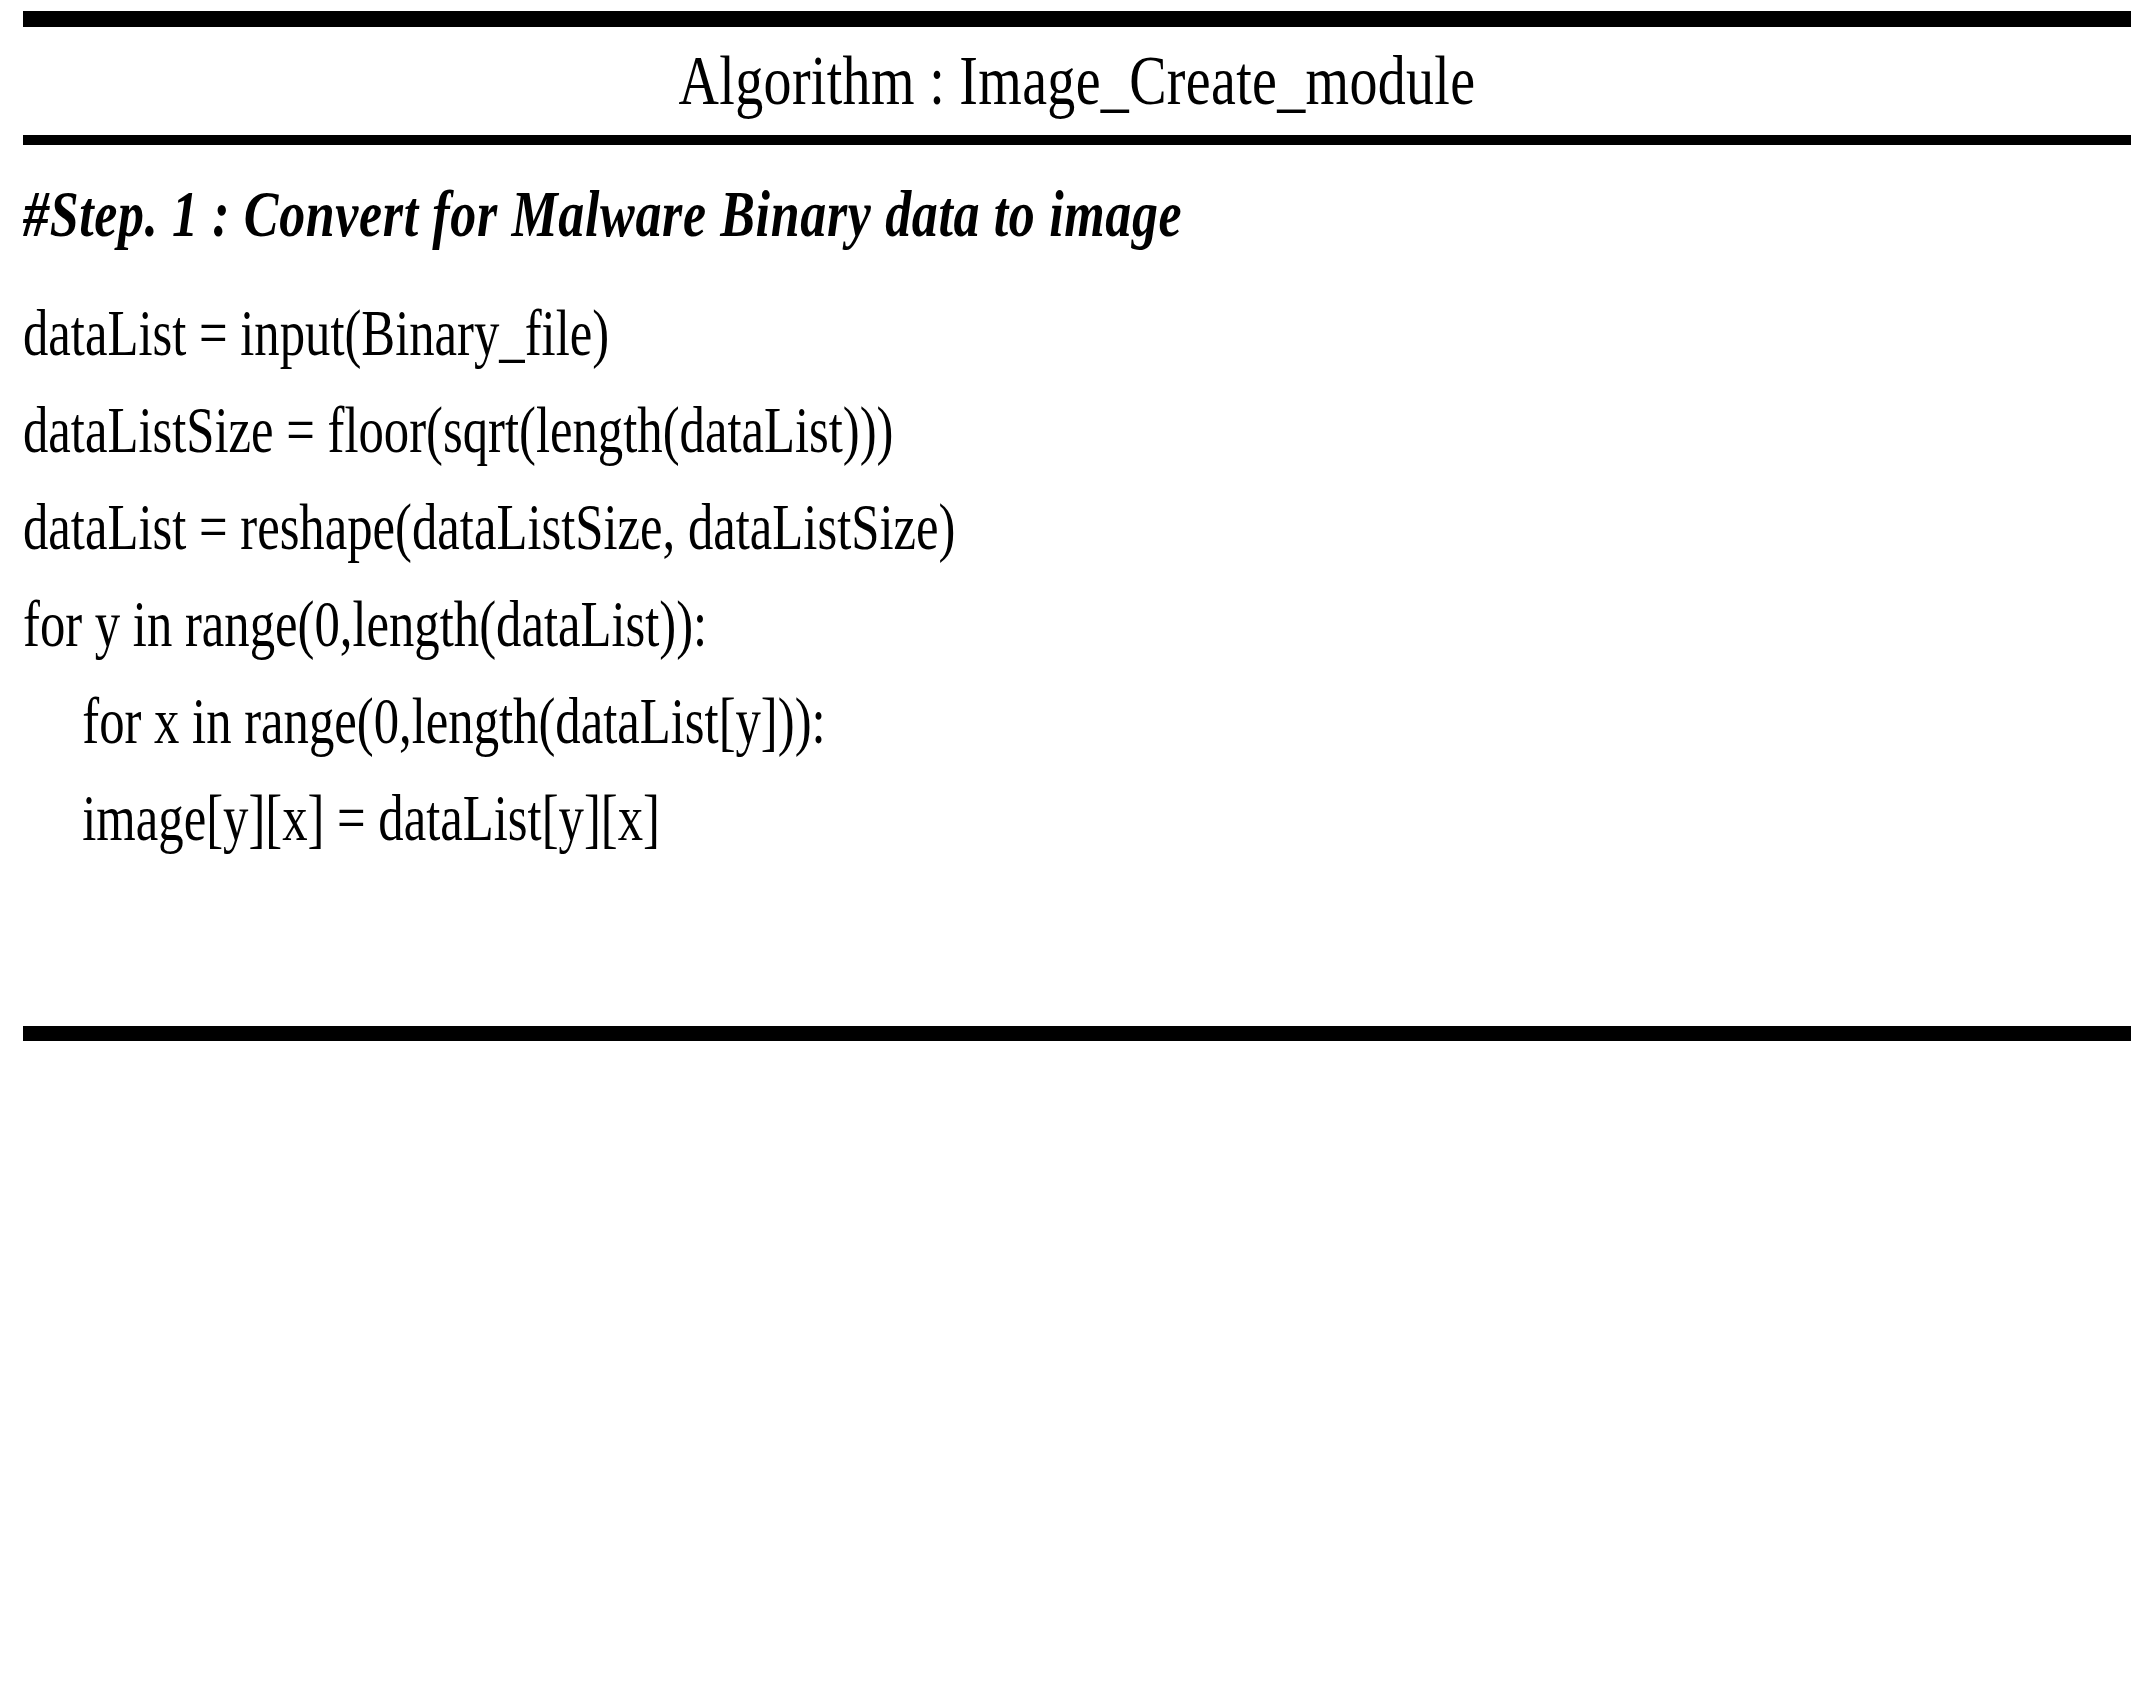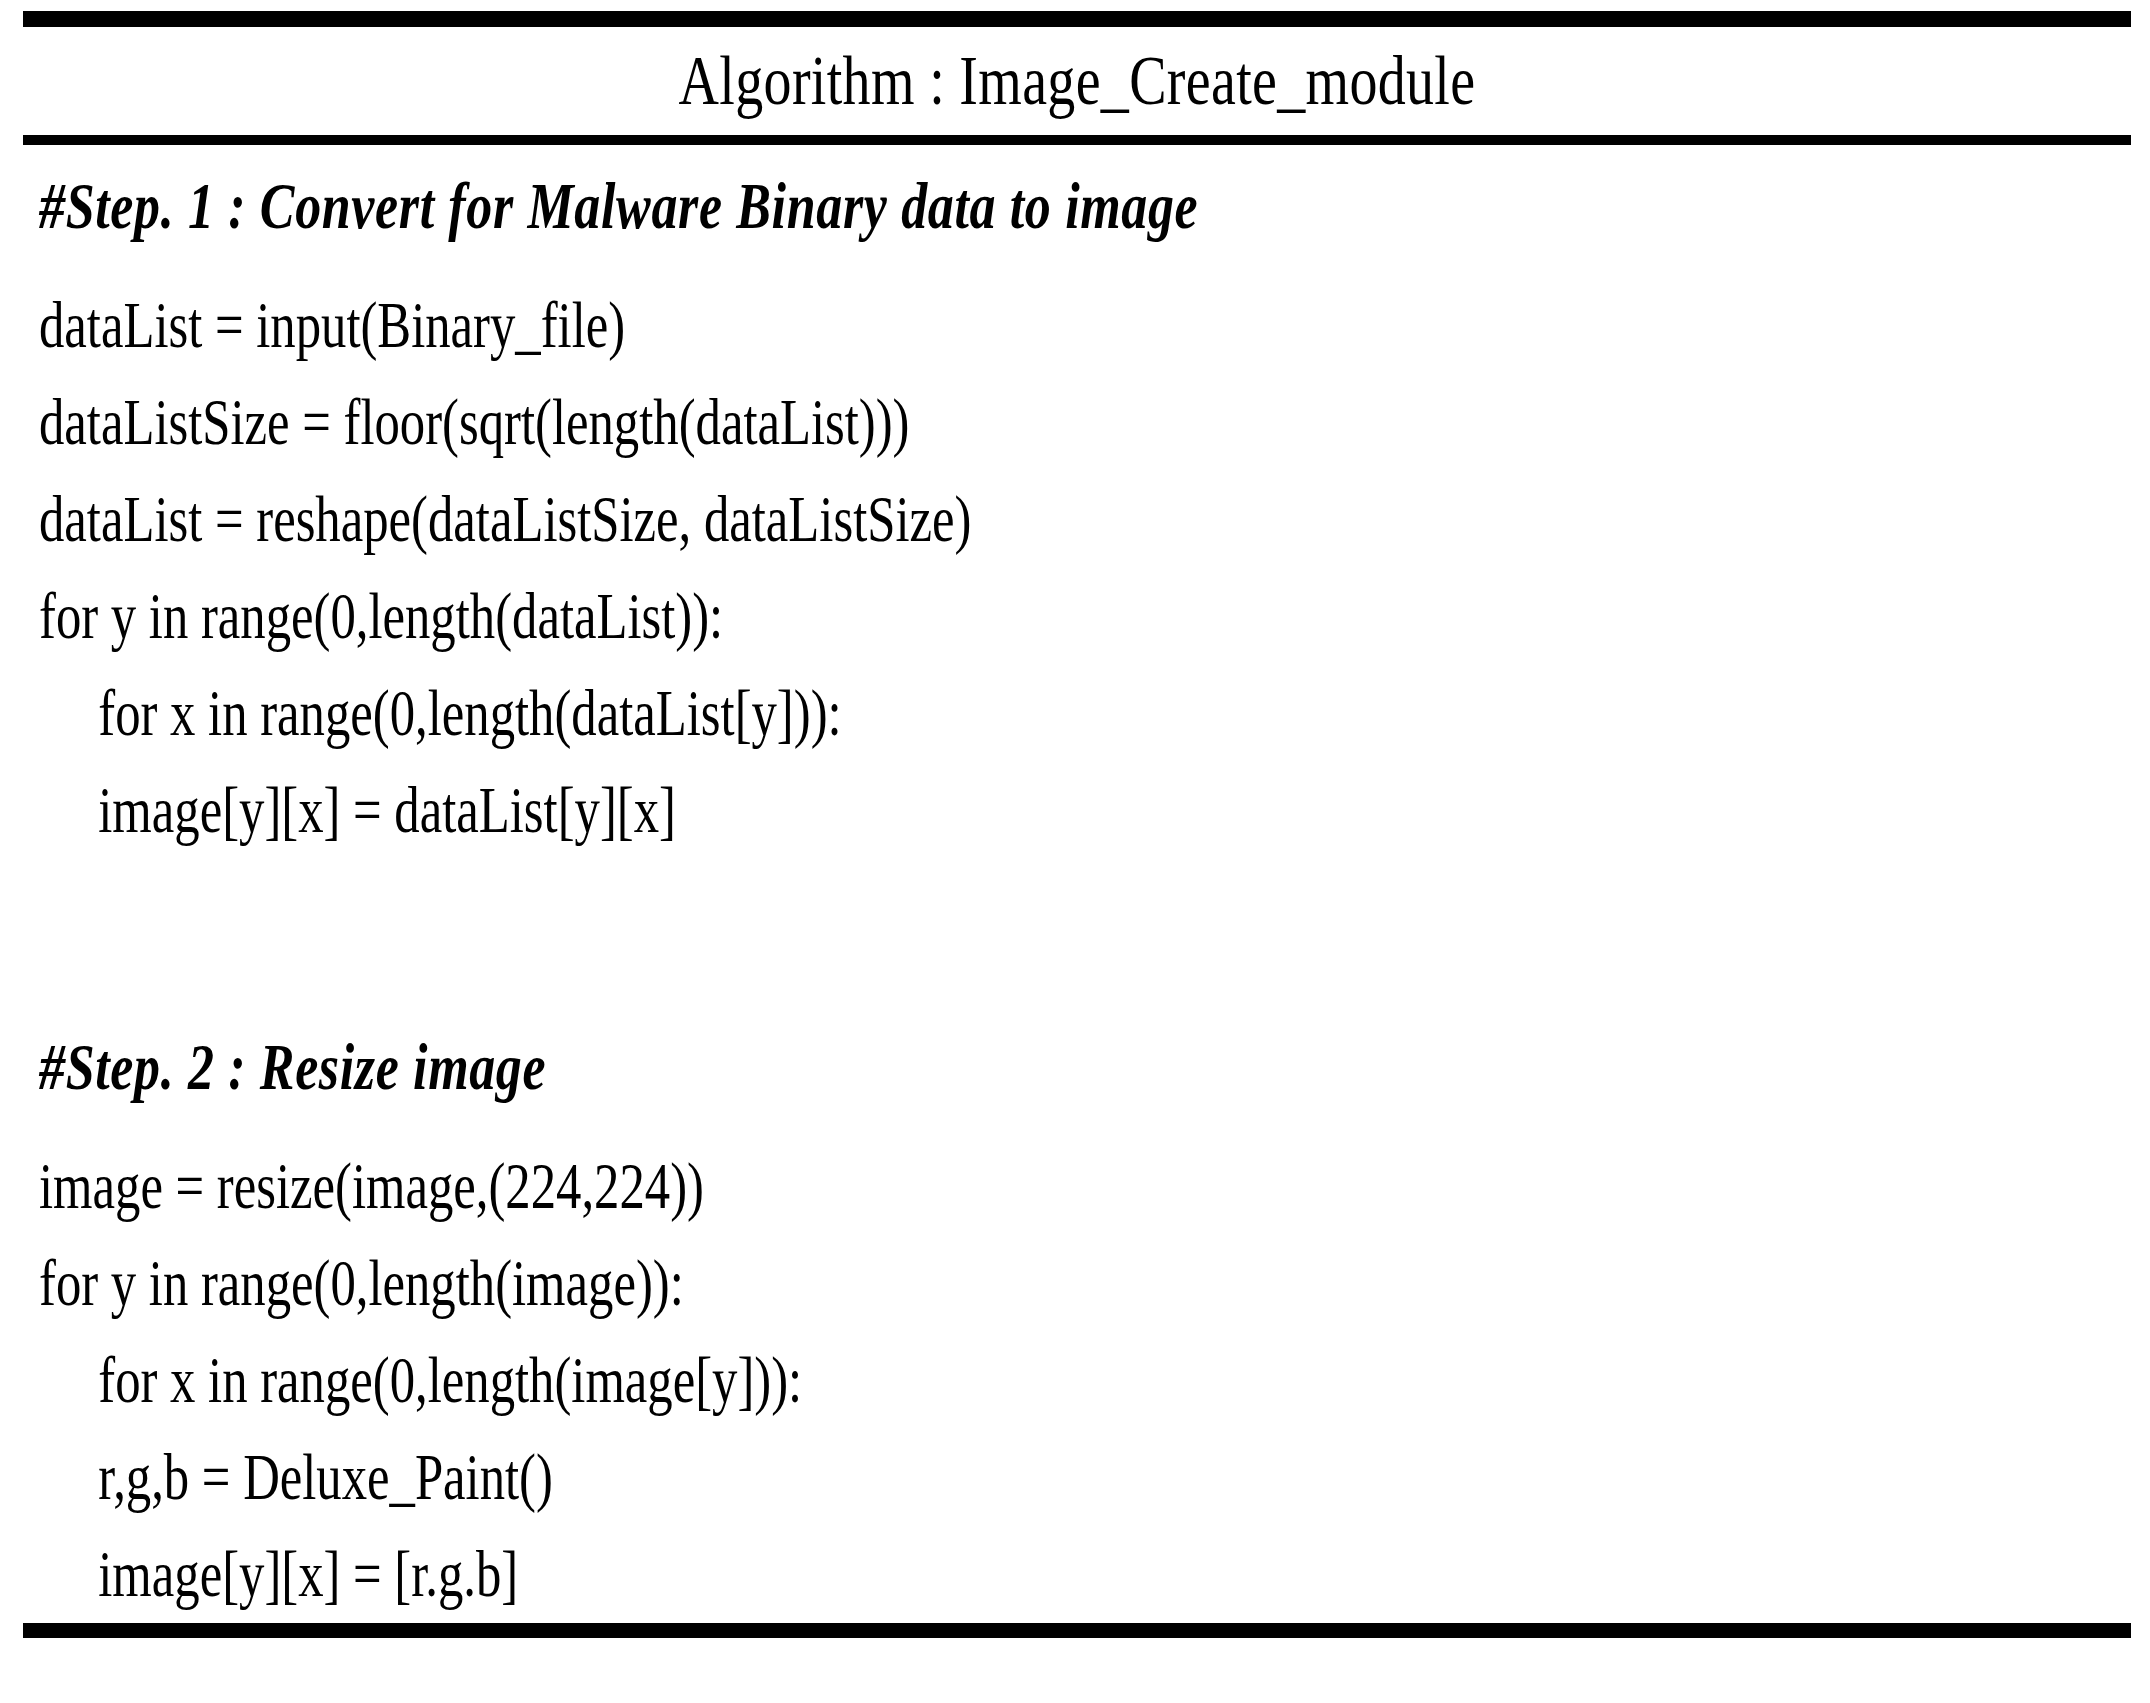--- a/index.html
+++ b/index.html
@@ -53,22 +53,21 @@
     font-size: 70px;
     line-height: 1;
     letter-spacing: 0.4px;
     transform: scaleX(0.80);
     transform-origin: center center;
     white-space: nowrap;
   }
 
   
   .body-zone {
-    padding-top: 12px;
-    margin-left: 16px;
+    padding-top: 20px;
   }
 
   .code-line {
     white-space: pre;
     font-size: 65px;
     line-height: 97px;
     height: 97px;
     transform: scaleX(0.78);
     transform-origin: left center;
     width: 128%;
@@ -114,29 +113,19 @@
       <div class="code-line">dataList = input(Binary_file)</div>
       <div class="code-line">dataListSize = floor(sqrt(length(dataList)))</div>
       <div class="code-line">dataList = reshape(dataListSize, dataListSize)</div>
       <div class="code-line">for y in range(0,length(dataList)):</div>
       <div class="code-line indent-1">for x in range(0,length(dataList[y])):</div>
       <div class="code-line indent-1">image[y][x] = dataList[y][x]</div>
     </div>
 
     <div class="blank-line"></div>
 
-    <div class="step-block">
-      <div class="step-head">#Step. 2 : Resize image</div>
-      <div class="gap-after-head"></div>
-
-      <div class="code-line">image = resize(image,(224,224))</div>
-      <div class="code-line">for y in range(0,length(image)):</div>
-      <div class="code-line indent-1">for x in range(0,length(image[y])):</div>
-      <div class="code-line indent-1">r,g,b = Deluxe_Paint()</div>
-      <div class="code-line indent-1">image[y][x] = [r.g.b]</div>
-    </div>
 
   </div>
 
   <div class="rule rule-bottom"></div>
 
 </div>
 
 
 </body></html>

